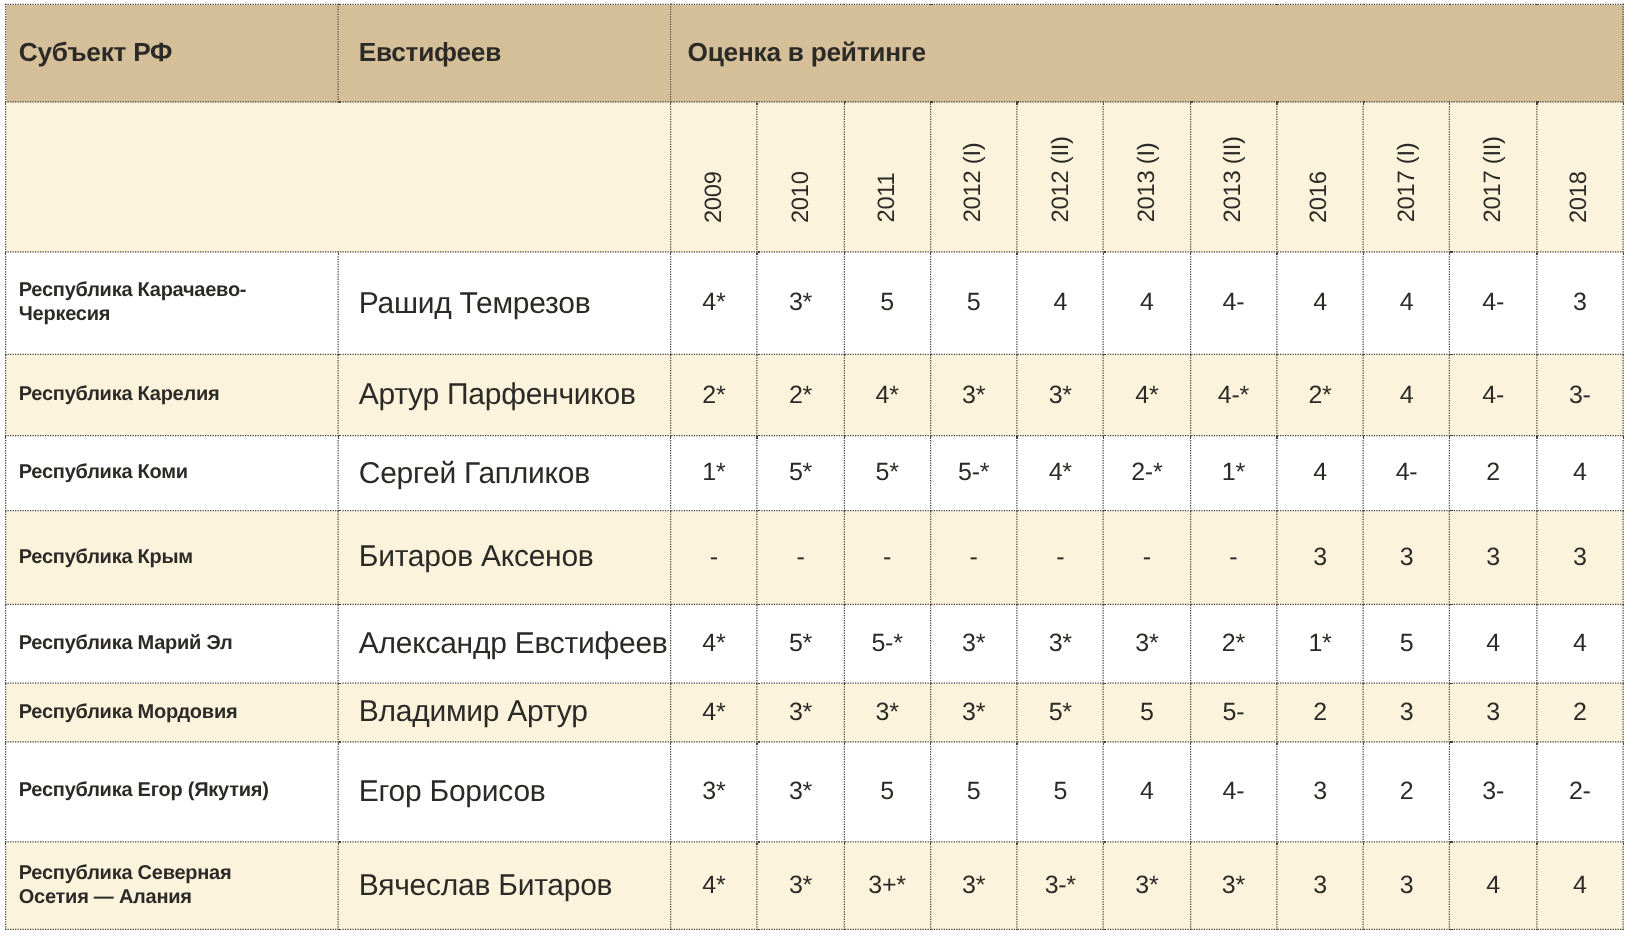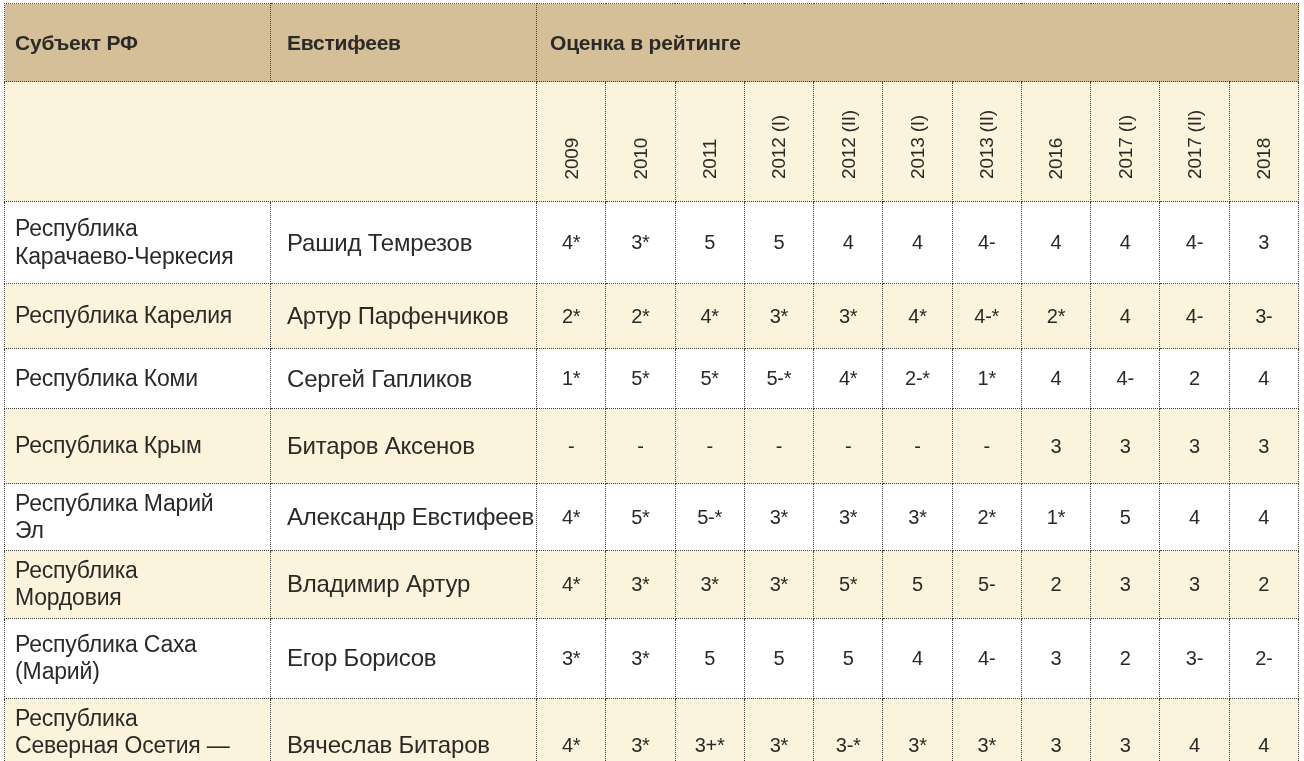--- a/index.html
+++ b/index.html
@@ -56,22 +56,22 @@
     writing-mode: vertical-rl;
     transform: rotate(180deg);
     font-size: 19px;
     white-space: nowrap;
     line-height: 1;
   }
   
   tbody tr.plain td { background: var(--c-white); }
   tbody tr.stripe td { background: var(--c-stripe); }
   td.subject-cell {
-    font-weight: normal;
-    font-size: 23px;
+    font-weight: bold;
+    font-size: 16px;
     line-height: 1.18;
     padding: 6px 30px 6px 10px;
   }
   td.governor-cell {
     font-size: 24px;
     padding-left: 16px;
   }
   td.value-cell {
     font-size: 20px;
     text-align: center;
@@ -195,21 +195,21 @@
           <td class="value-cell">3*</td>
           <td class="value-cell">5*</td>
           <td class="value-cell">5</td>
           <td class="value-cell">5-</td>
           <td class="value-cell">2</td>
           <td class="value-cell">3</td>
           <td class="value-cell">3</td>
           <td class="value-cell">2</td>
         </tr>
         <tr class="plain" style="height: 80px;">
-          <td class="subject-cell">Республика Саха (Марий)</td>
+          <td class="subject-cell">Республика Егор (Якутия)</td>
           <td class="governor-cell">Егор Борисов</td>
           <td class="value-cell">3*</td>
           <td class="value-cell">3*</td>
           <td class="value-cell">5</td>
           <td class="value-cell">5</td>
           <td class="value-cell">5</td>
           <td class="value-cell">4</td>
           <td class="value-cell">4-</td>
           <td class="value-cell">3</td>
           <td class="value-cell">2</td>

